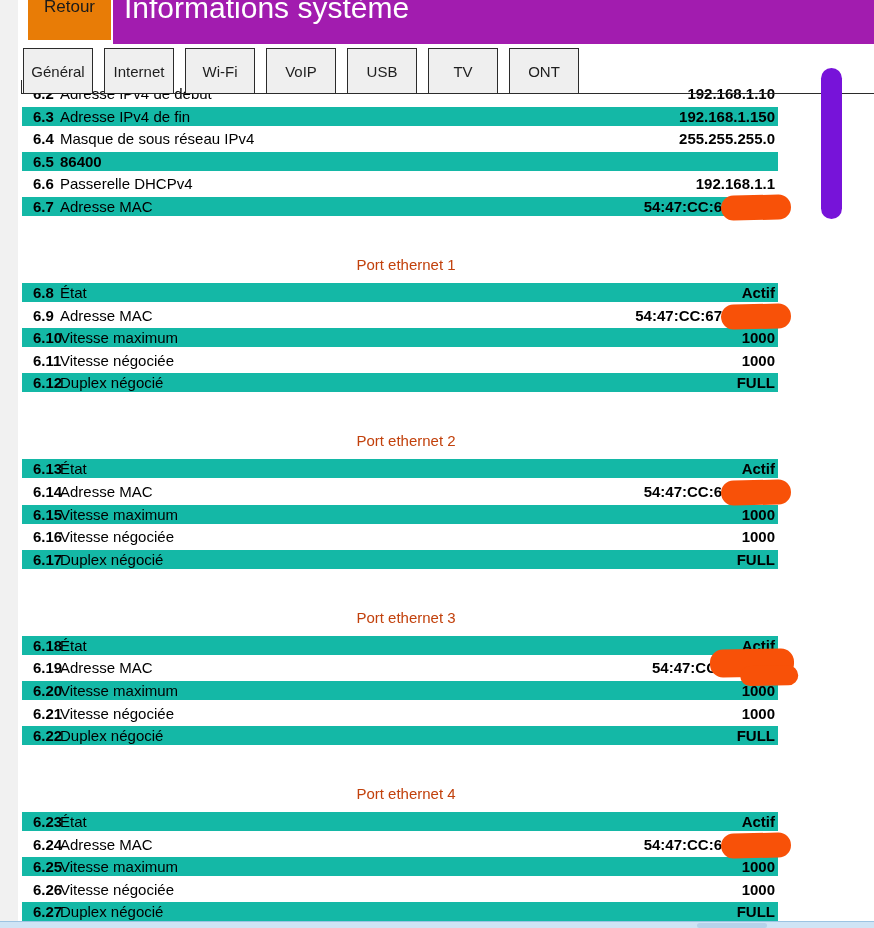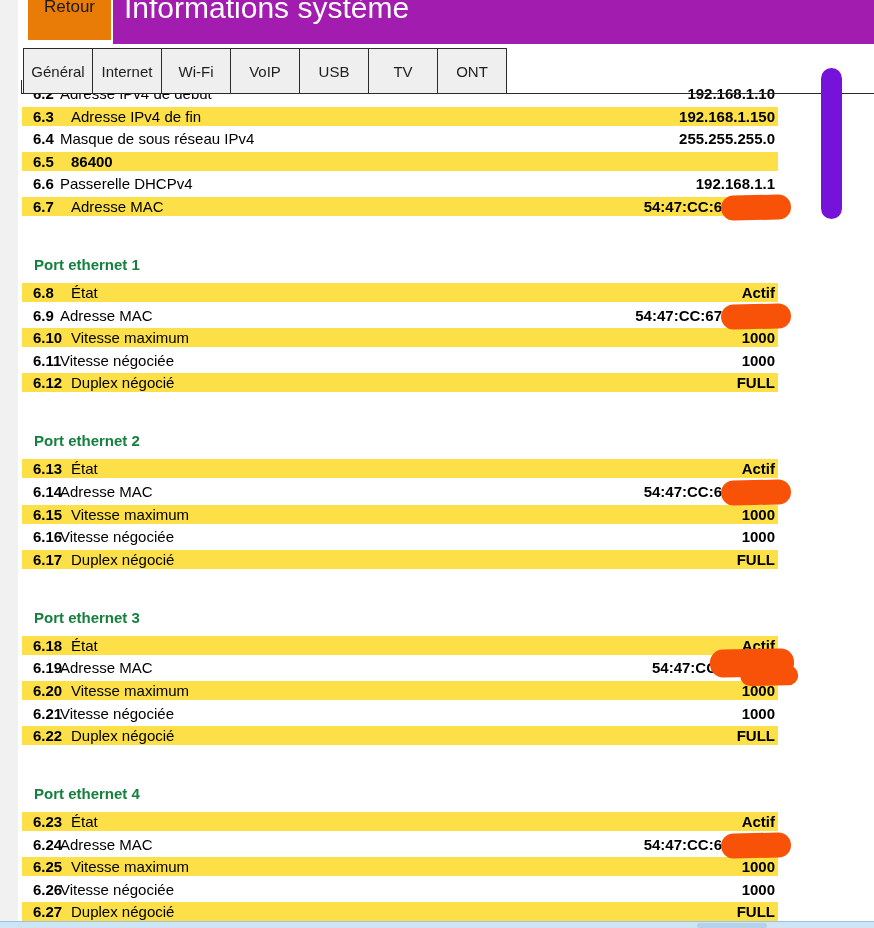--- a/index.html
+++ b/index.html
@@ -13,43 +13,43 @@
   .back-btn { position:absolute; left:28px; top:0; width:83px; height:40px;
     background:#e87c06; color:#1a1a1a; font-size:17px; text-align:center;
     line-height:20px; overflow:hidden; cursor:pointer; }
   .back-btn span { display:block; margin-top:-3px; }
   .title-band { position:absolute; left:113px; top:0; right:0; height:44px;
     background:#a21caf; overflow:hidden; }
   .title-band h1 { color:#ffffff; font-size:30px; font-weight:normal;
     margin-top:-9px; padding-left:11px; white-space:nowrap; }
 
   
-  .tab-bar { position:absolute; left:23px; top:48px; display:flex; z-index:7; }
+  .tab-bar { position:absolute; left:23px; top:48px; display:flex; z-index:7;gap:12px; }
   .tab { width:70px; height:45px; background:#efefef; border:1px solid #2b2b2b;
     border-bottom:none; margin-left:-1px; display:flex; align-items:center;
     justify-content:center; font-size:15px; color:#1e1e1e; cursor:pointer; position:relative; }
   .tab:first-child { margin-left:0; }
   .tab.active { height:50px; background:#ffffff; z-index:8; }
   .tab-baseline { position:absolute; left:22px; top:93px; width:852px; height:0;
     border-top:1px solid #2b2b2b; z-index:5; }
   .tab-baseline::before { content:""; position:absolute; left:-1px; top:-14px;
     height:14px; border-left:1px solid #2b2b2b; }
 
   
   .table-area { position:absolute; left:22px; top:84px; width:756px; z-index:1; }
   .row { height:19px; margin-bottom:3.6px; display:flex; align-items:center;
     font-size:15px; color:#000; position:relative; }
-  .row.gray { background:#fde047;gap:11px; }
+  .row.gray { background:#14b8a6; }
   .row .num { font-weight:bold; width:38px; padding-left:11px; flex:none; }
   .row .lbl { flex:1; white-space:nowrap; }
   .row .val { font-weight:bold; padding-right:3px; white-space:nowrap; }
   .row.redacted .val { padding-right:56px; }
   .section { margin:0; }
-  .section .heading { font-weight:bold; font-size:15px; color:#15803d;
-    margin:39px 0 9px 12px; height:19px; line-height:19px; }
+  .section .heading { font-weight:normal; font-size:15px; color:#c2410c;
+    margin:39px 0 9px 12px; height:19px; line-height:19px;text-align:center; }
 
   
   .redaction { position:absolute; right:-13px; top:-2px; width:70px; height:25px;
     border-radius:13px; background:#f85108; transform:rotate(-1deg); z-index:4; }
   .redaction.large { width:84px; height:28px; top:-9px; right:-16px; border-radius:13px; }
   .redaction.large::after { content:""; position:absolute; right:-4px; bottom:-9px;
     width:58px; height:20px; border-radius:10px; background:inherit; }
   .purple-marker { position:absolute; left:821px; top:68px; width:21px; height:151px;
     border-radius:11px; background:#7713d9; z-index:10; }
 

